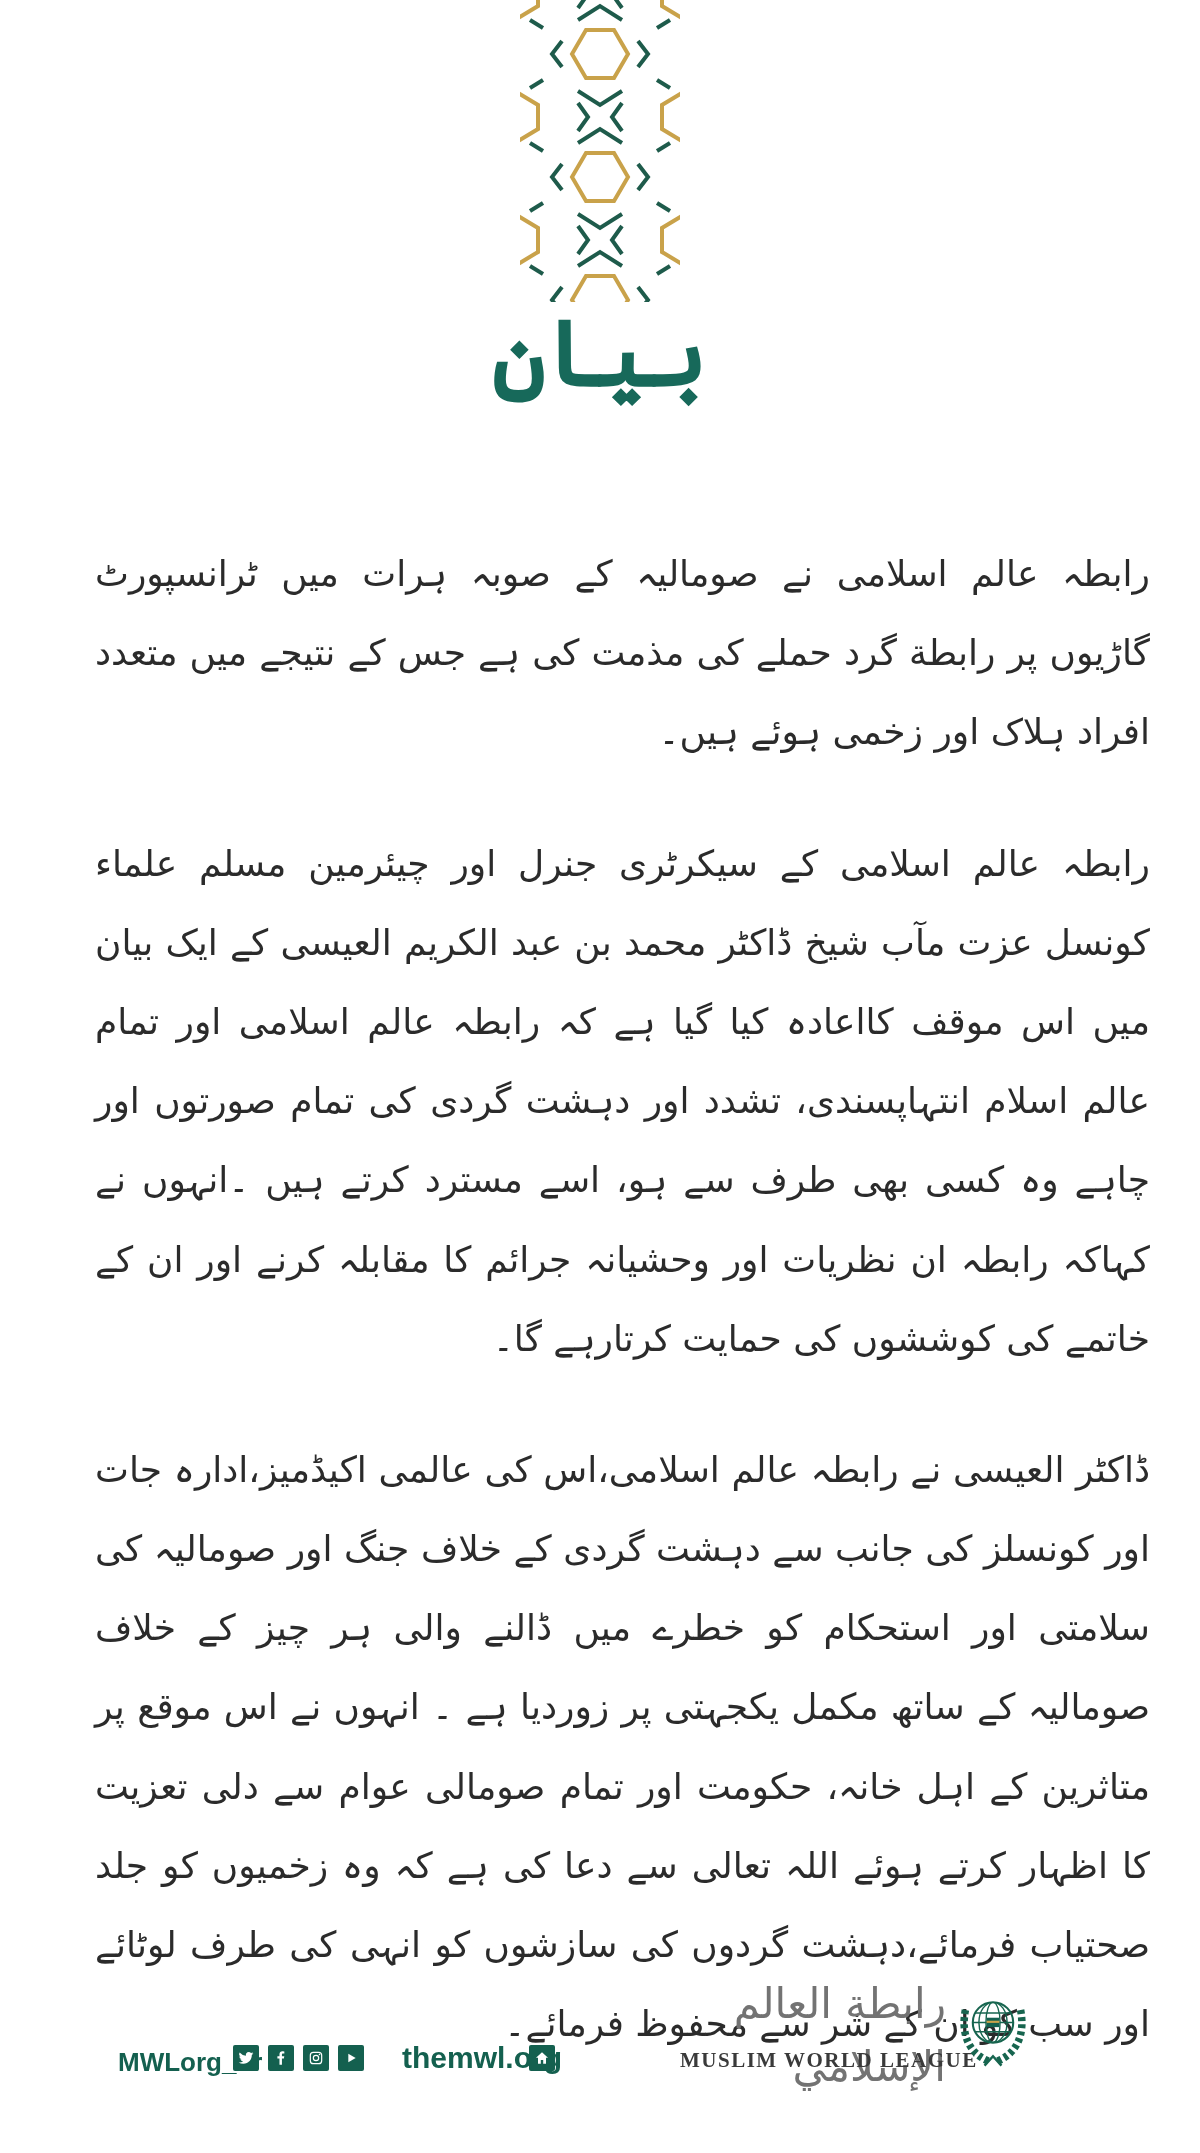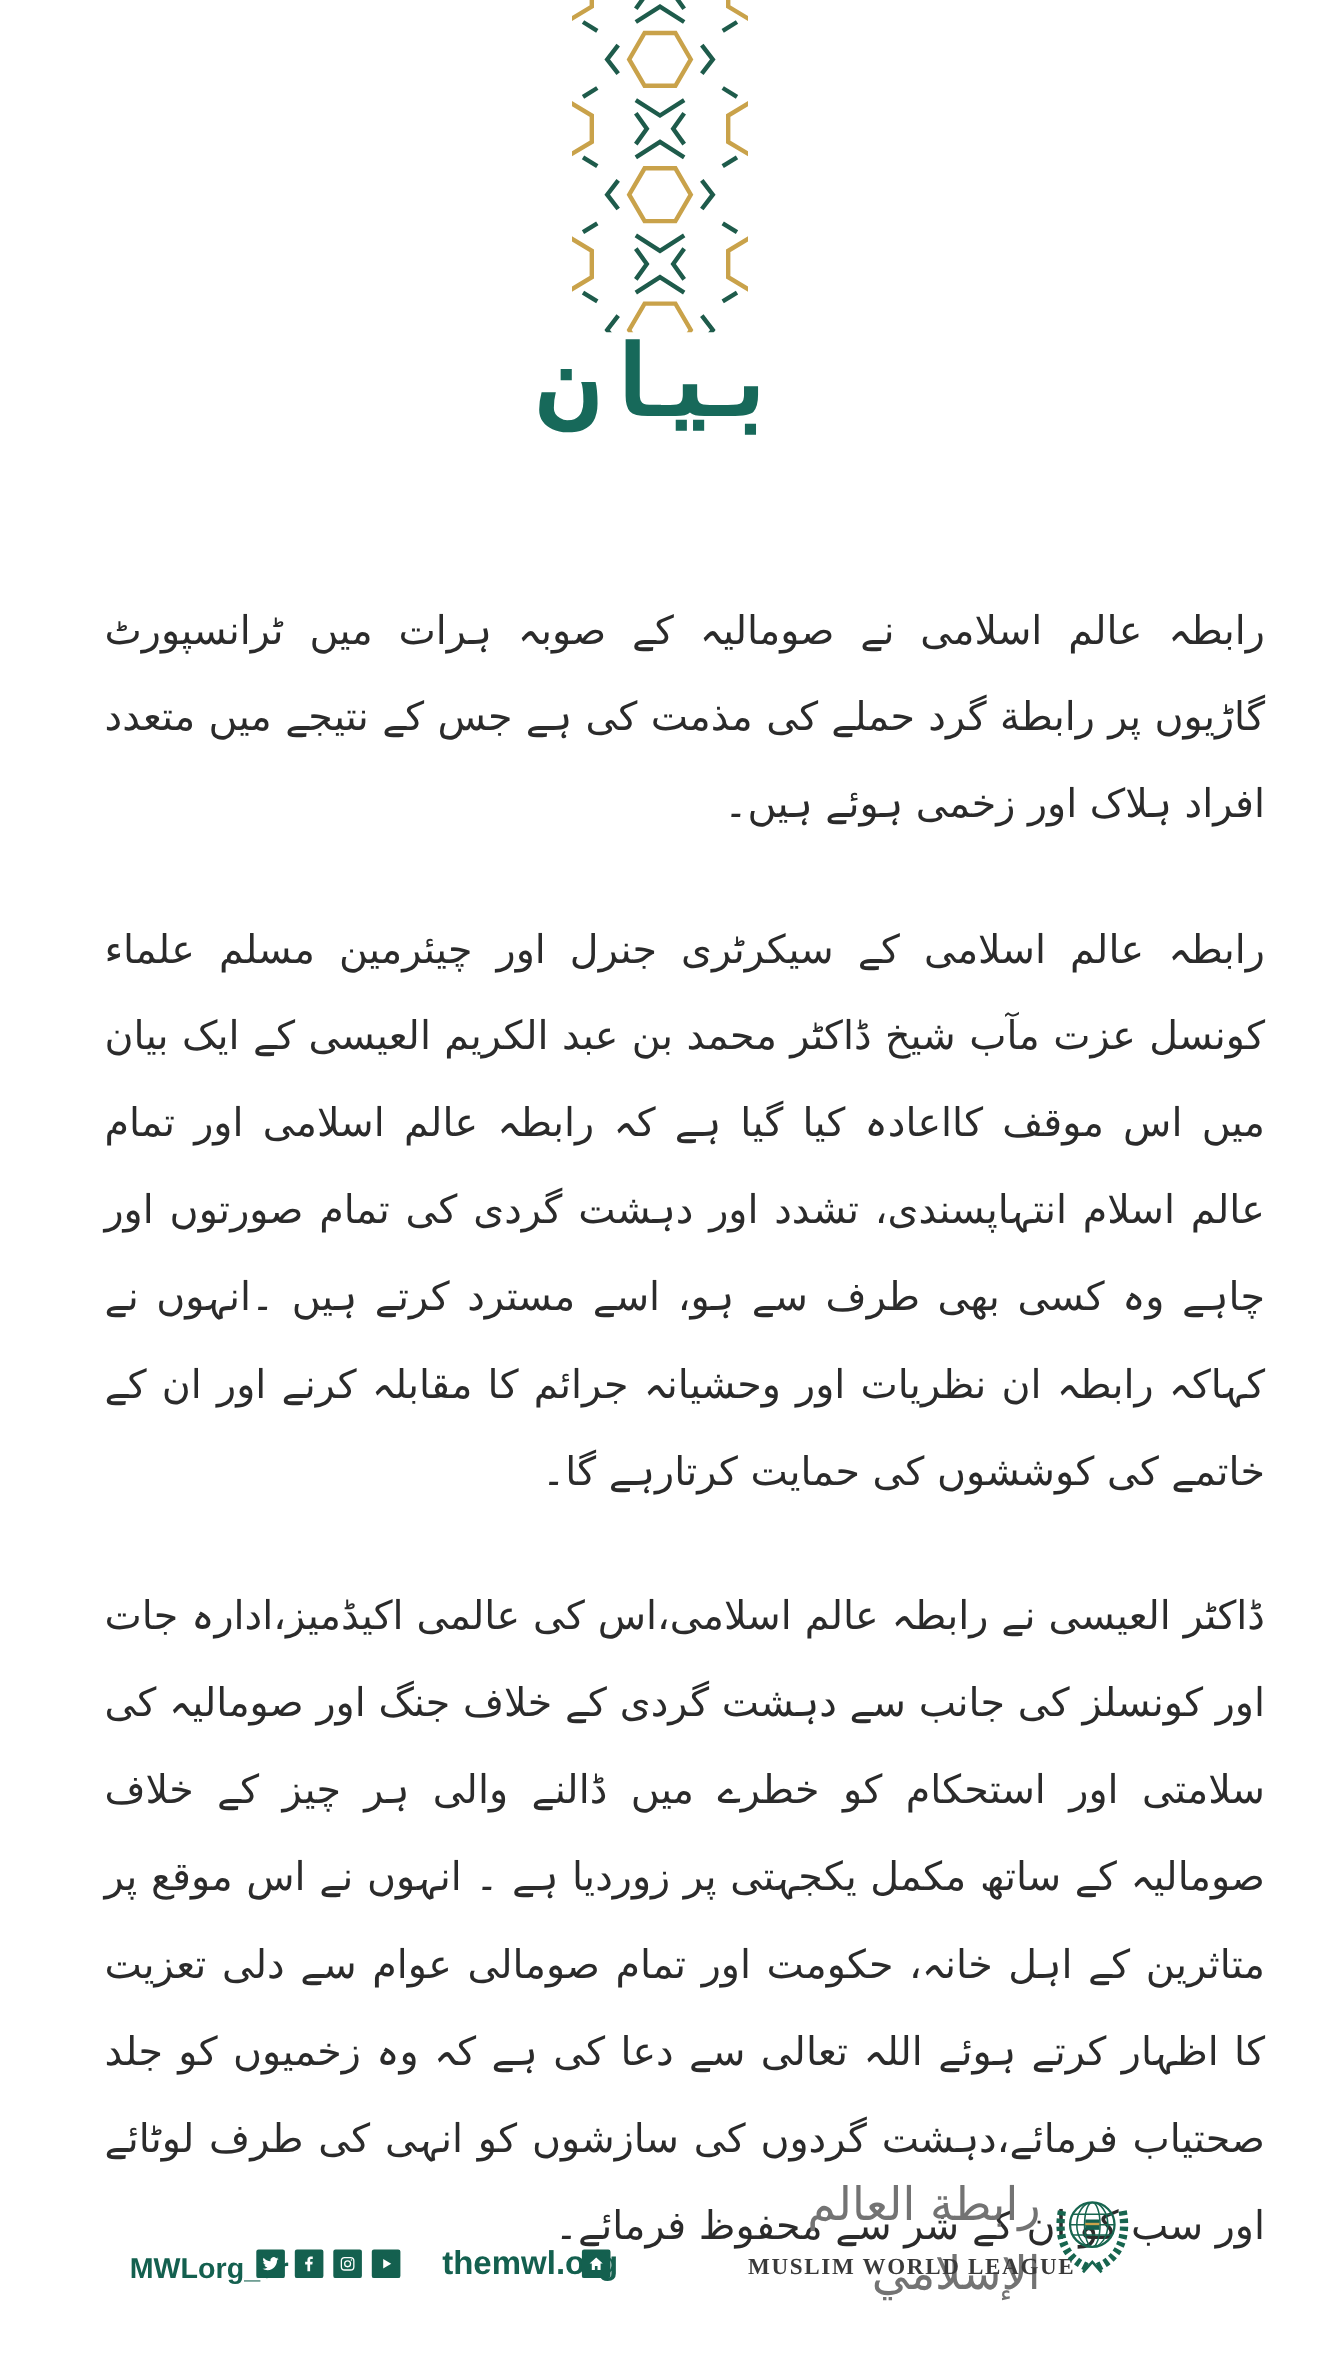--- a/index.html
+++ b/index.html
@@ -2,21 +2,21 @@
 <html lang="ur"><head>
 <meta charset="utf-8">
 <style>
   html,body{margin:0;padding:0;background:#ffffff;}
   .page{position:relative;width:1200px;height:2153px;background:#ffffff;overflow:hidden;
         font-family:"DejaVu Sans",sans-serif;}
   
   .pattern{position:absolute;left:520px;top:0;}
   
   .title{position:absolute;top:296px;left:0;width:100%;margin:0;text-align:center;
-         font-family:Liberation Mono, monospace;font-size:92px;font-weight:bold;
+         font-family:Liberation Sans, sans-serif;font-size:92px;font-weight:bold;
          color:#17695a;line-height:1.25;}
   
   .doc{position:absolute;top:534px;left:95px;right:50px;direction:rtl;
        font-family:"DejaVu Sans",sans-serif;font-size:36px;color:#2b2b2b;
        line-height:2.2;text-align:justify;}
   .doc .loc{text-align:right;margin:0;}
   .doc p{margin:0 0 52px 0;}
   
   .handle{position:absolute;left:118px;top:2047px;font-size:26px;color:#14604f;
           font-family:"Liberation Sans",sans-serif;font-weight:600;}

